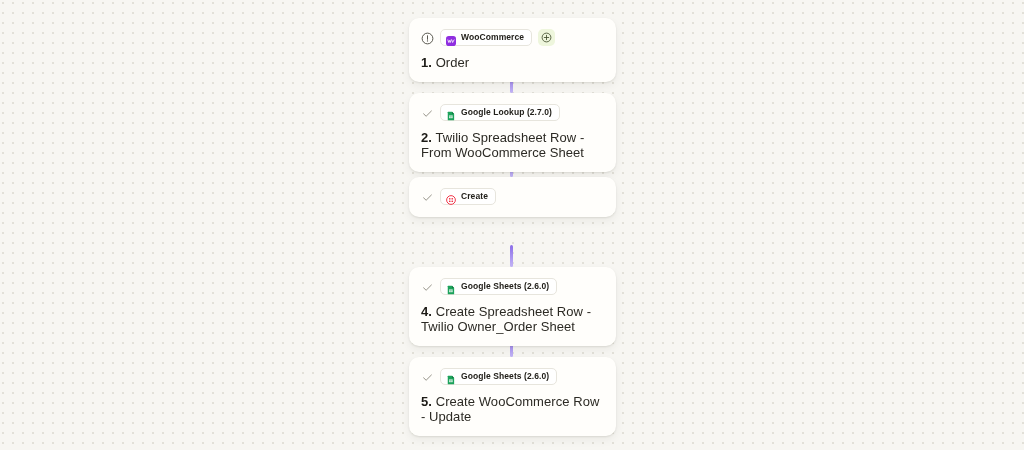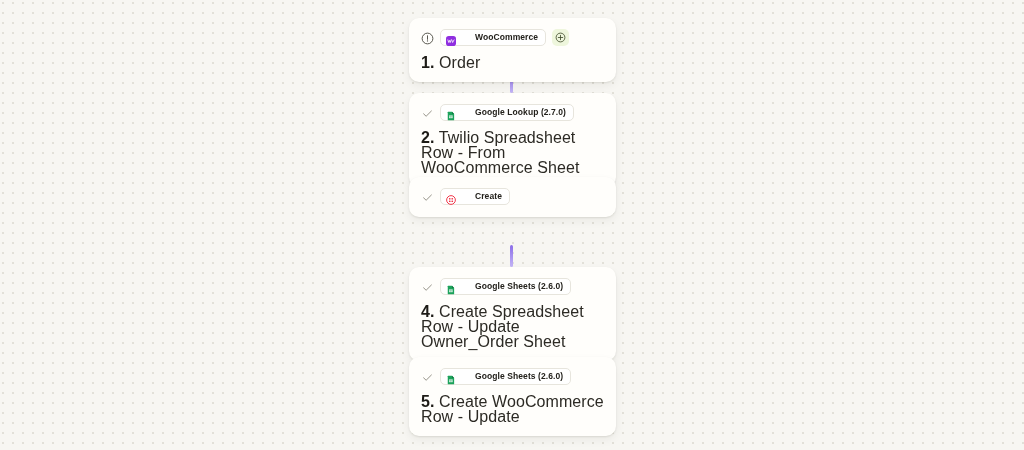--- a/index.html
+++ b/index.html
@@ -58,21 +58,21 @@
   .status-icon {
     flex: 0 0 auto;
     width: 13px;
     height: 13px;
     display: block;
   }
 
   .app-chip {
     display: inline-flex;
     align-items: center;
-    gap: 19px;
+    gap: 5px;
     height: 17px;
     padding: 0 7px 0 5px;
     background: #ffffff;
     border: 1px solid #e7e5dd;
     border-radius: 5px;
     box-sizing: border-box;
     text-align: center;
   }
 
   .chip-label {
@@ -99,21 +99,21 @@
     justify-content: center;
     width: 17px;
     height: 17px;
     background: #eef6dc;
     border-radius: 5px;
   }
 
   
   .node-body {
     margin-top: 9px;
-    font-size: 16px;
+    font-size: 13px;
     line-height: 15px;
     color: #2c2a24;
     letter-spacing: 0.005em;
   }
   .node-body .step-num {
     font-weight: bold;
     color: #1d1b16;
   }
   .node-body .step-text {
     font-weight: normal;
@@ -240,21 +240,21 @@
               <rect x="5" y="7.1" width="5.6" height="4.4" fill="#ffffff"></rect>
               <line x1="7.8" y1="7.1" x2="7.8" y2="11.5" stroke="#1ca25b" stroke-width="0.7"></line>
               <line x1="5" y1="9.3" x2="10.6" y2="9.3" stroke="#1ca25b" stroke-width="0.7"></line>
             </svg>
           </span>
           <span class="chip-label">Google Sheets (2.6.0)</span>
         </span>
       </div>
       <div class="node-body">
         <span class="step-num">4.</span>
-        <span class="step-text">Create Spreadsheet Row - Update Owner_Order Sheet</span>
+        <span class="step-text">Create Spreadsheet Row - Twilio Owner_Order Sheet</span>
       </div>
     </div>
 
     <div class="node" style="top:357px;">
       <div class="node-head">
         <span class="status-icon">
           <svg width="13" height="13" viewBox="0 0 16 16">
             <path d="M3.2 8.4 L6.3 11.4 L12.8 4.9" fill="none" stroke="#8d8a80" stroke-width="1.15" stroke-linecap="round" stroke-linejoin="round"></path>
           </svg>
         </span>

